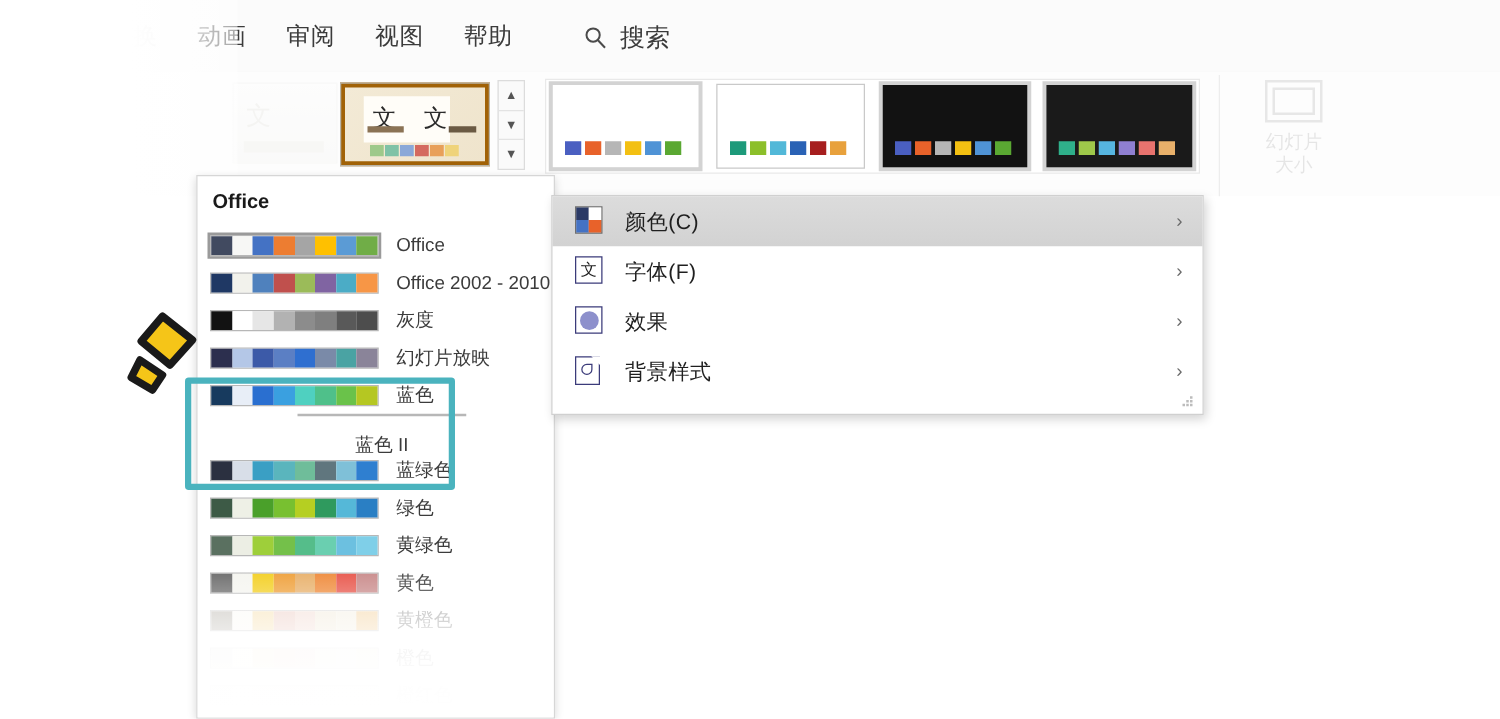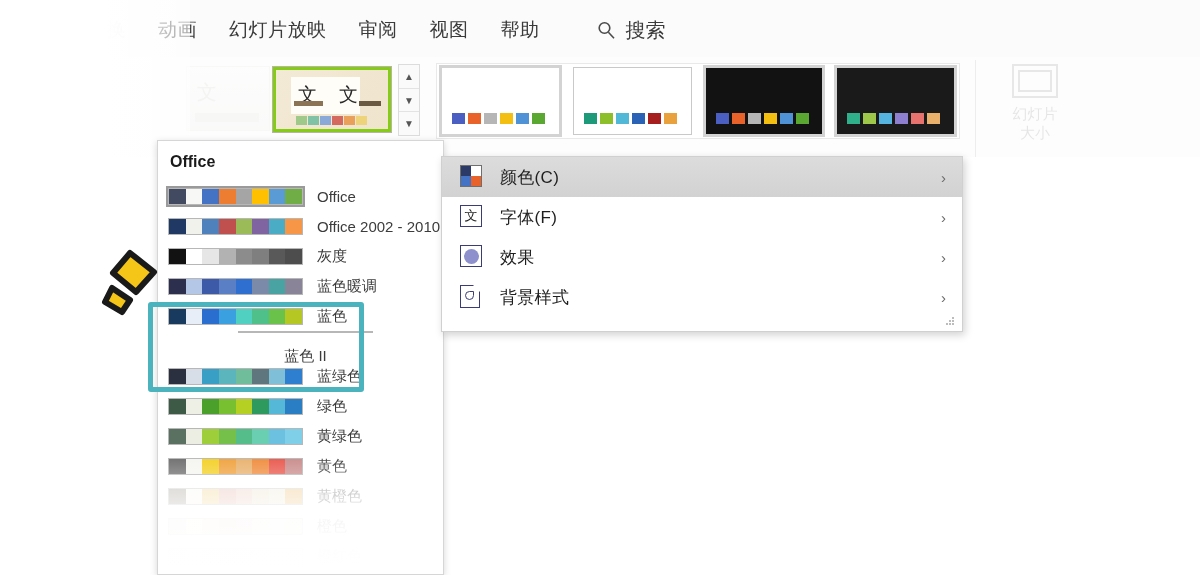--- a/index.html
+++ b/index.html
@@ -54,21 +54,21 @@
     position:absolute; left:10px; top:12px; width:26px; height:20px;
     color:#e6e4e0; font-size:20px;
   }
   .var-thumb-ghost .bar {
     position:absolute; left: 8px; bottom: 8px; right: 10px; height: 9px;
     background: #eeece7;
   }
 
   .var-thumb {
     position: absolute; left: 272px; top: 66px; width: 120px; height: 67px;
-    border: 1px solid #b9b4a7; background: #84cc16; padding: 3px;
+    border: 1px solid #b9b4a7; background: #a16207; padding: 3px;
   }
   .var-thumb-inner {
     position: relative; width: 100%; height: 100%;
     background: linear-gradient(135deg,#f3ead6 0%,#efe4cc 100%);
     display:flex; align-items:center; justify-content:center;
   }
   .vt-card {
     position:absolute; left:13%; top:12%; width:62%; height:62%;
     background:#fffdf8;
   }
@@ -247,21 +247,20 @@
 </head>
 <body>
 
 <div id="root">
 
   <div class="ribbon-tabs">
     <div class="tabs-row" id="tabs-row">
         <div class="tab faded active-underline">设计</div>
         <div class="tab faded">切换</div>
         <div class="tab">动画</div>
-        <div class="tab">幻灯片放映</div>
         <div class="tab">审阅</div>
         <div class="tab">视图</div>
         <div class="tab">帮助</div>
         <div class="search-box">
           <svg class="search-ico" viewBox="0 0 20 20">
             <circle cx="8.5" cy="8" r="5.3" fill="none" stroke="#4a4a4a" stroke-width="1.6"></circle>
             <line x1="12.4" y1="12.2" x2="18" y2="18.2" stroke="#4a4a4a" stroke-width="1.6"></line>
           </svg>
           <span class="search-label">搜索</span>
         </div>
@@ -403,21 +402,21 @@
           <div class="swatch-strip">
             <i style="background: rgb(44, 47, 78);"></i>
             <i style="background: rgb(180, 199, 231);"></i>
             <i style="background: rgb(60, 90, 168);"></i>
             <i style="background: rgb(91, 127, 196);"></i>
             <i style="background: rgb(47, 111, 208);"></i>
             <i style="background: rgb(122, 138, 168);"></i>
             <i style="background: rgb(74, 163, 163);"></i>
             <i style="background: rgb(138, 132, 153);"></i>
           </div>
-          <div class="color-name">蓝色暖调</div>
+          <div class="color-name">幻灯片放映</div>
         </div>
         <div class="color-row" style="opacity: 1;">
           <div class="swatch-strip">
             <i style="background: rgb(23, 58, 94);"></i>
             <i style="background: rgb(232, 238, 247);"></i>
             <i style="background: rgb(42, 111, 208);"></i>
             <i style="background: rgb(58, 160, 224);"></i>
             <i style="background: rgb(79, 208, 192);"></i>
             <i style="background: rgb(79, 192, 138);"></i>
             <i style="background: rgb(106, 194, 74);"></i>

